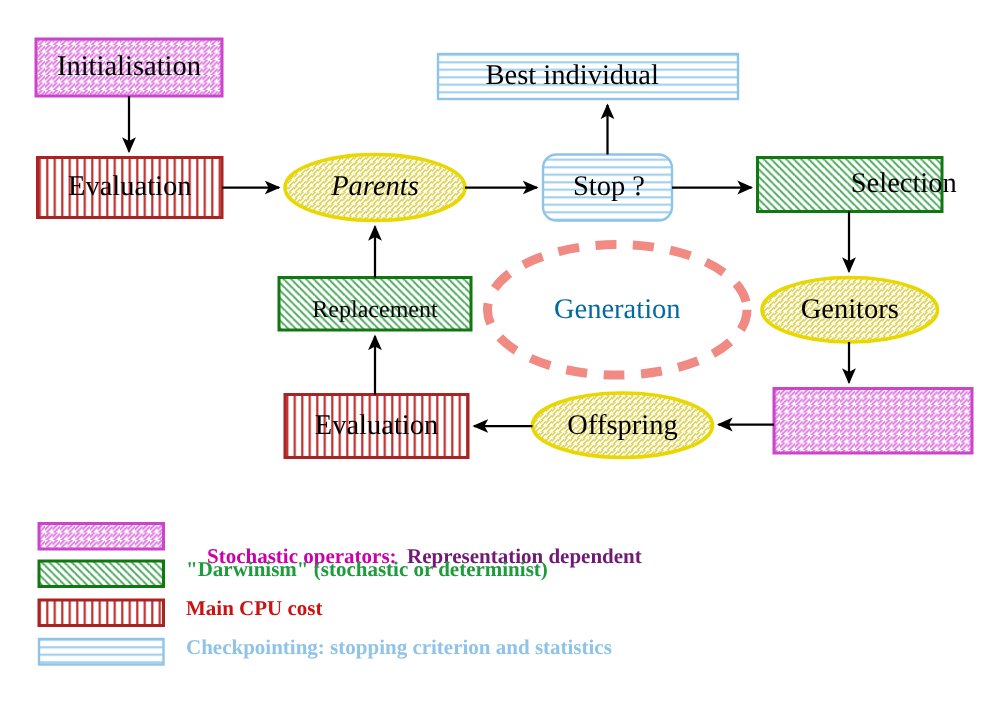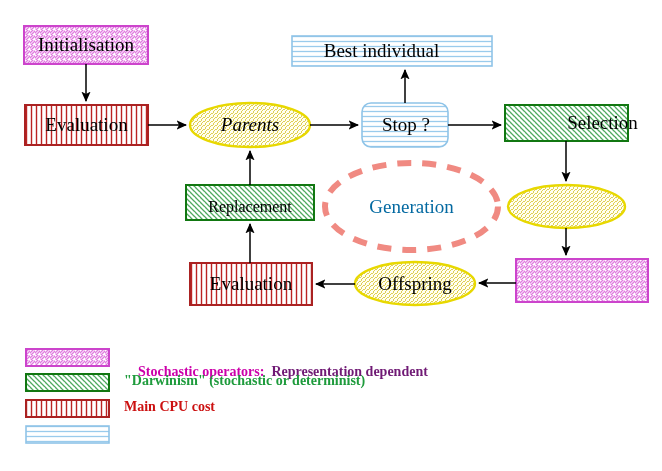--- a/index.html
+++ b/index.html
@@ -143,32 +143,34 @@
   <div class="node-label" style="left:25px; top:105px; width:123px; height:40px; font-size:19px;">Evaluation</div>
 
   <div class="node-label" style="left:190px; top:103px; width:120px; height:44px; font-size:19px;font-style:italic;">Parents</div>
 
   <div class="node-label" style="left:292px; top:33px; width:179px; height:36px; font-size:19px;">Best individual</div>
 
   <div class="node-label" style="left:362px; top:103px; width:88px; height:44px; font-size:19px;">Stop ?</div>
 
   <div class="node-label" style="left:505px; top:104px; width:123px; height:38px; font-size:19px;margin-left:36px;">Selection</div>
 
+  <div class="node-label" style="left:508px; top:185px; width:117px; height:43px; font-size:19px;">Genitors</div>
 
 
   <div class="node-label" style="left:355px; top:262px; width:120px; height:43px; font-size:19px;">Offspring</div>
 
   <div class="node-label" style="left:190px; top:263px; width:122px; height:42px; font-size:19px;">Evaluation</div>
 
   <div class="node-label" style="left:186px; top:185px; width:128px; height:45px; font-size:16px;">Replacement</div>
 
   <div class="node-label" style="left:325px; top:163px; width:173px; height:87px; font-size:19px; color:#0369a1;">Generation</div>
 
   <div class="legend-text" style="left:124px; top:348px; font-size:14px;">
     <span style="color:#CC00AA;">Stochastic operators:</span><span>&nbsp;&nbsp;</span><span style="color:#701a75;">Representation dependent</span>
   </div>
 
   <div class="legend-text" style="left:124px; top:373px; font-size:14px; color:#1E9B3C;">"Darwinism" (stochastic or determinist)</div>
 
   <div class="legend-text" style="left:124px; top:399px; font-size:14px; color:#CC1111;">Main CPU cost</div>
 
+  <div class="legend-text" style="left:124px; top:425px; font-size:14px; color:#8FC4E8;">Checkpointing: stopping criterion and statistics</div>
 
 </div>
 
 </body></html>

